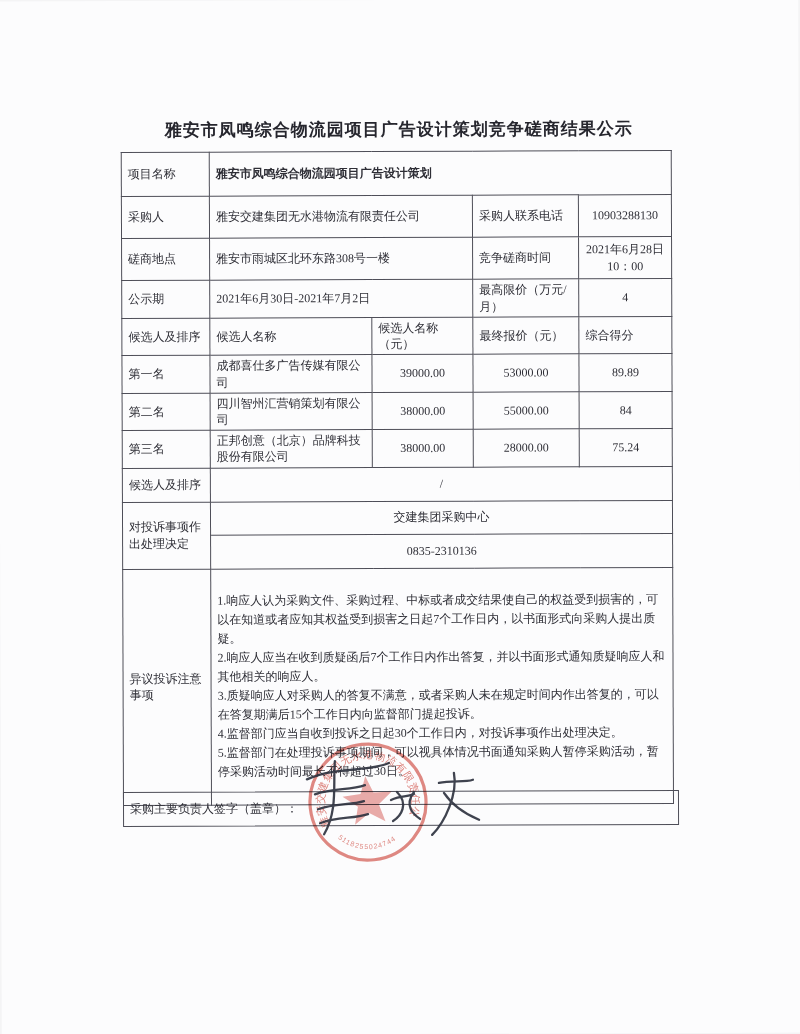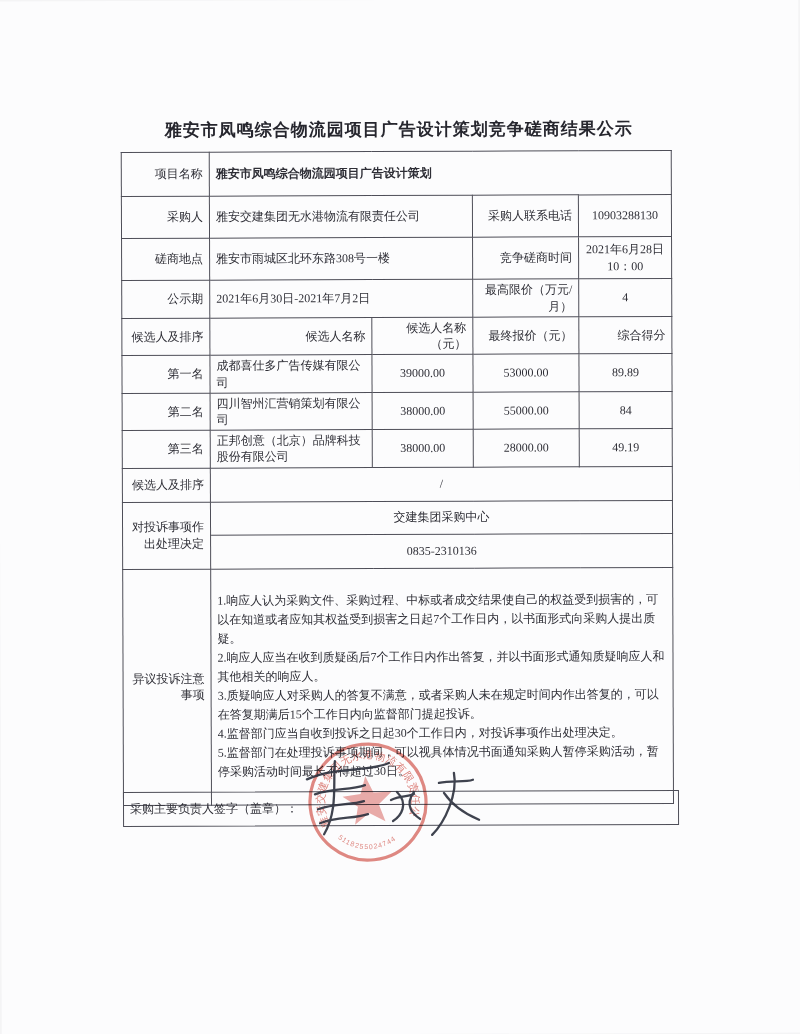--- a/index.html
+++ b/index.html
@@ -35,21 +35,21 @@
   }
   table.main td{
     border:1px solid #4e4e58;
     font-size:12px;
     line-height:1.35;
     padding:2px 6px;
     vertical-align:middle;
     color:#2e2e36;
     word-break:break-all;
   }
-  td.lab{text-align:right;}
+  td.lab{text-align:left;}
   td.ctr{text-align:center;}
   td.lft{text-align:left;}
   td.bold{font-weight:bold;}
   tr.rh1{height:44px;}
   tr.rh2{height:42px;}
   tr.rh3{height:42px;}
   tr.rh4{height:38px;}
   tr.rhd{height:28px;}
   tr.rc1{height:37px;}
   tr.rc2{height:35px;}
@@ -146,21 +146,21 @@
         <td class="lft">四川智州汇营销策划有限公司</td>
         <td class="ctr">38000.00</td>
         <td class="ctr">55000.00</td>
         <td class="ctr">84</td>
       </tr>
       <tr class="rc3">
         <td class="lab">第三名</td>
         <td class="lft">正邦创意（北京）品牌科技股份有限公司</td>
         <td class="ctr">38000.00</td>
         <td class="ctr">28000.00</td>
-        <td class="ctr">49.19</td>
+        <td class="ctr">75.24</td>
       </tr>
       <tr class="rot">
         <td class="lab">候选人及排序</td>
         <td class="ctr" colspan="4">/</td>
       </tr>
       <tr class="rs1">
         <td class="lab" rowspan="2">对投诉事项作出处理决定</td>
         <td class="ctr" colspan="4">交建集团采购中心</td>
       </tr>
       <tr class="rs2">

